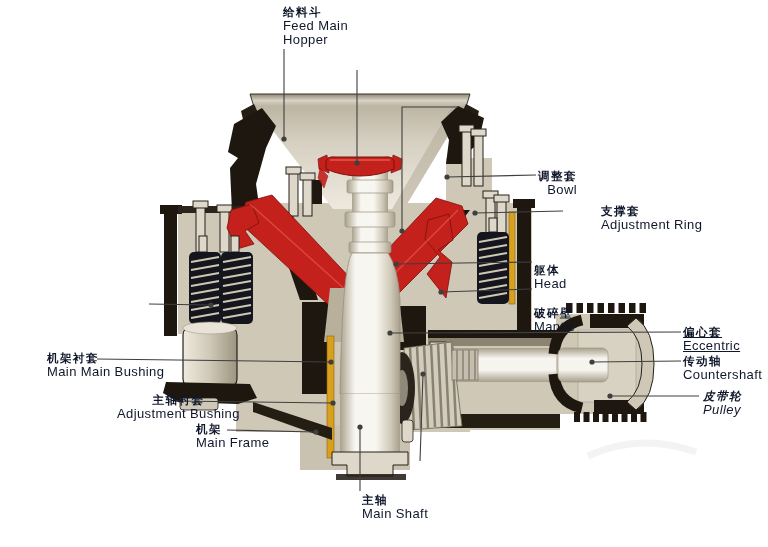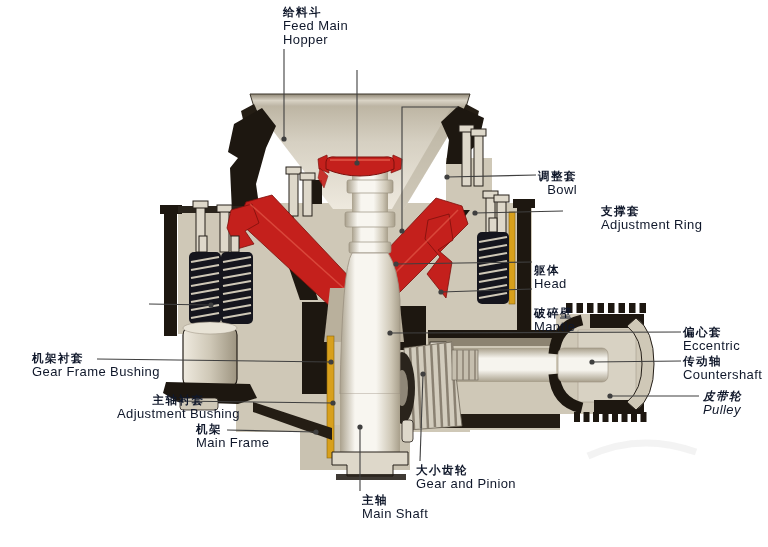--- a/index.html
+++ b/index.html
@@ -13,26 +13,26 @@
   .lbl .en{display:block;}
   
   .p-hopper{left:283px;top:5px;}
   .p-distribute{left:355px;top:40px;}
   .p-bowlliner{left:461px;top:100px;}
   .p-bowl{left:538px;top:169px;text-align:right;}
   .p-adjring{left:565px;top:204px;margin-left:36px;}
   .p-head{left:534px;top:255px;margin-top:8px;}
   .p-mantle{left:534px;top:282px;margin-top:24px;}
   .p-socket{left:109px;top:296px;}
-  .p-mfbush{left:32px;top:351px;}
+  .p-mfbush{left:47px;top:351px;}
   .p-eccbush{left:117px;top:393px;text-align:center;}
   .p-mainframe{left:196px;top:422px;}
   .p-mainshaft{left:362px;top:493px;}
   .p-gear{left:416px;top:463px;}
-  .p-eccentric{left:683px;top:325px;}
+  .p-eccentric{left:683px;top:325px;text-decoration:underline;}
   .p-countershaft{left:683px;top:354px;}
   .p-pulley{left:703px;top:389px;font-style:italic;}
 </style>
 </head>
 <body>
 
 <div id="stage">
 
 <svg id="machine" width="768" height="547" viewBox="0 0 768 547">
   <defs>
@@ -322,38 +322,34 @@
 <div class="lbl p-head">
   <span class="zh">躯体</span>
   <span class="en">Head</span>
 </div>
 <div class="lbl p-mantle">
   <span class="zh">破碎壁</span>
   <span class="en">Mantle</span>
 </div>
 <div class="lbl p-mfbush">
   <span class="zh">机架衬套</span>
-  <span class="en">Gear Frame Bushing</span>
+  <span class="en">Main Main Bushing</span>
 </div>
 <div class="lbl p-eccbush">
   <span class="zh">主轴衬套</span>
   <span class="en">Adjustment Bushing</span>
 </div>
 <div class="lbl p-mainshaft">
   <span class="zh">主轴</span>
   <span class="en">Main Shaft</span>
 </div>
 <div class="lbl p-mainframe">
   <span class="zh">机架</span>
   <span class="en">Main Frame</span>
 </div>
-<div class="lbl p-gear">
-  <span class="zh">大小齿轮</span>
-  <span class="en">Gear and Pinion</span>
-</div>
 <div class="lbl p-eccentric">
   <span class="zh">偏心套</span>
   <span class="en">Eccentric</span>
 </div>
 <div class="lbl p-countershaft">
   <span class="zh">传动轴</span>
   <span class="en">Countershaft</span>
 </div>
 <div class="lbl p-pulley">
   <span class="zh">皮带轮</span>

